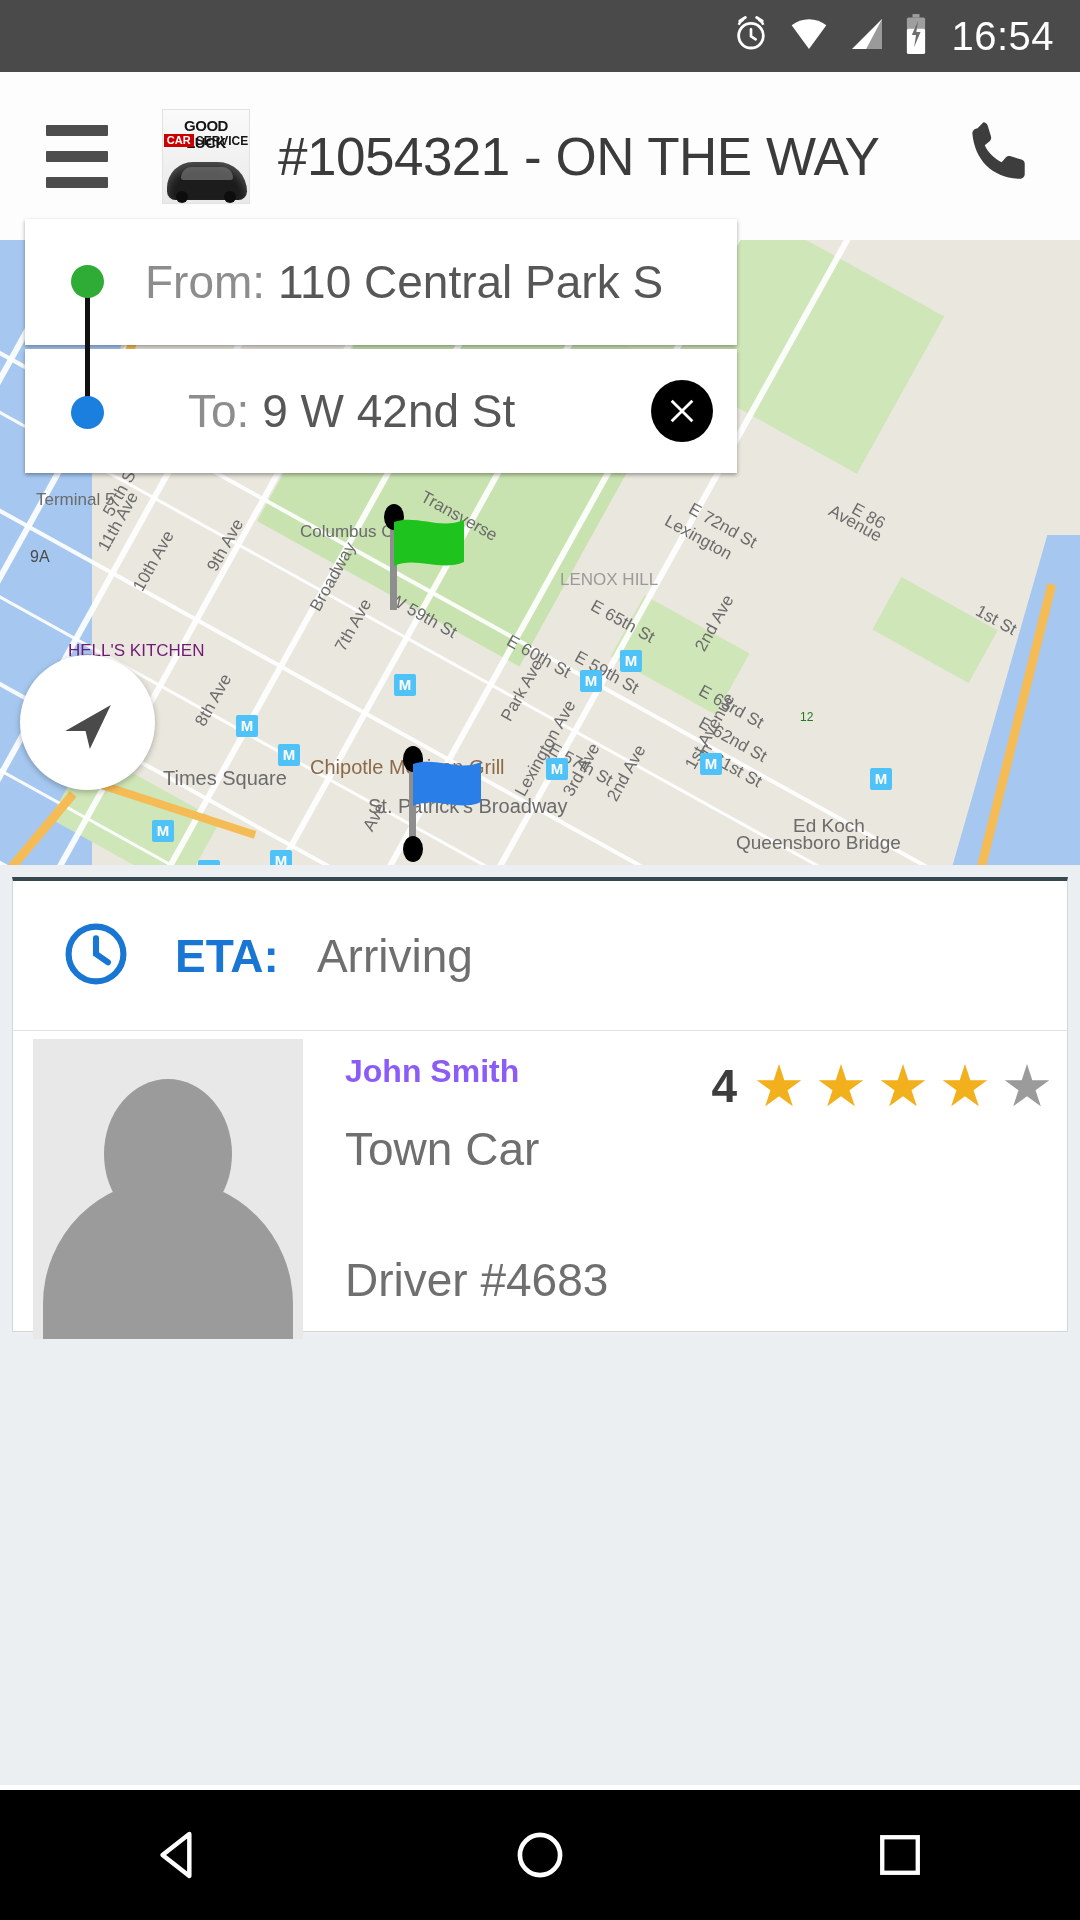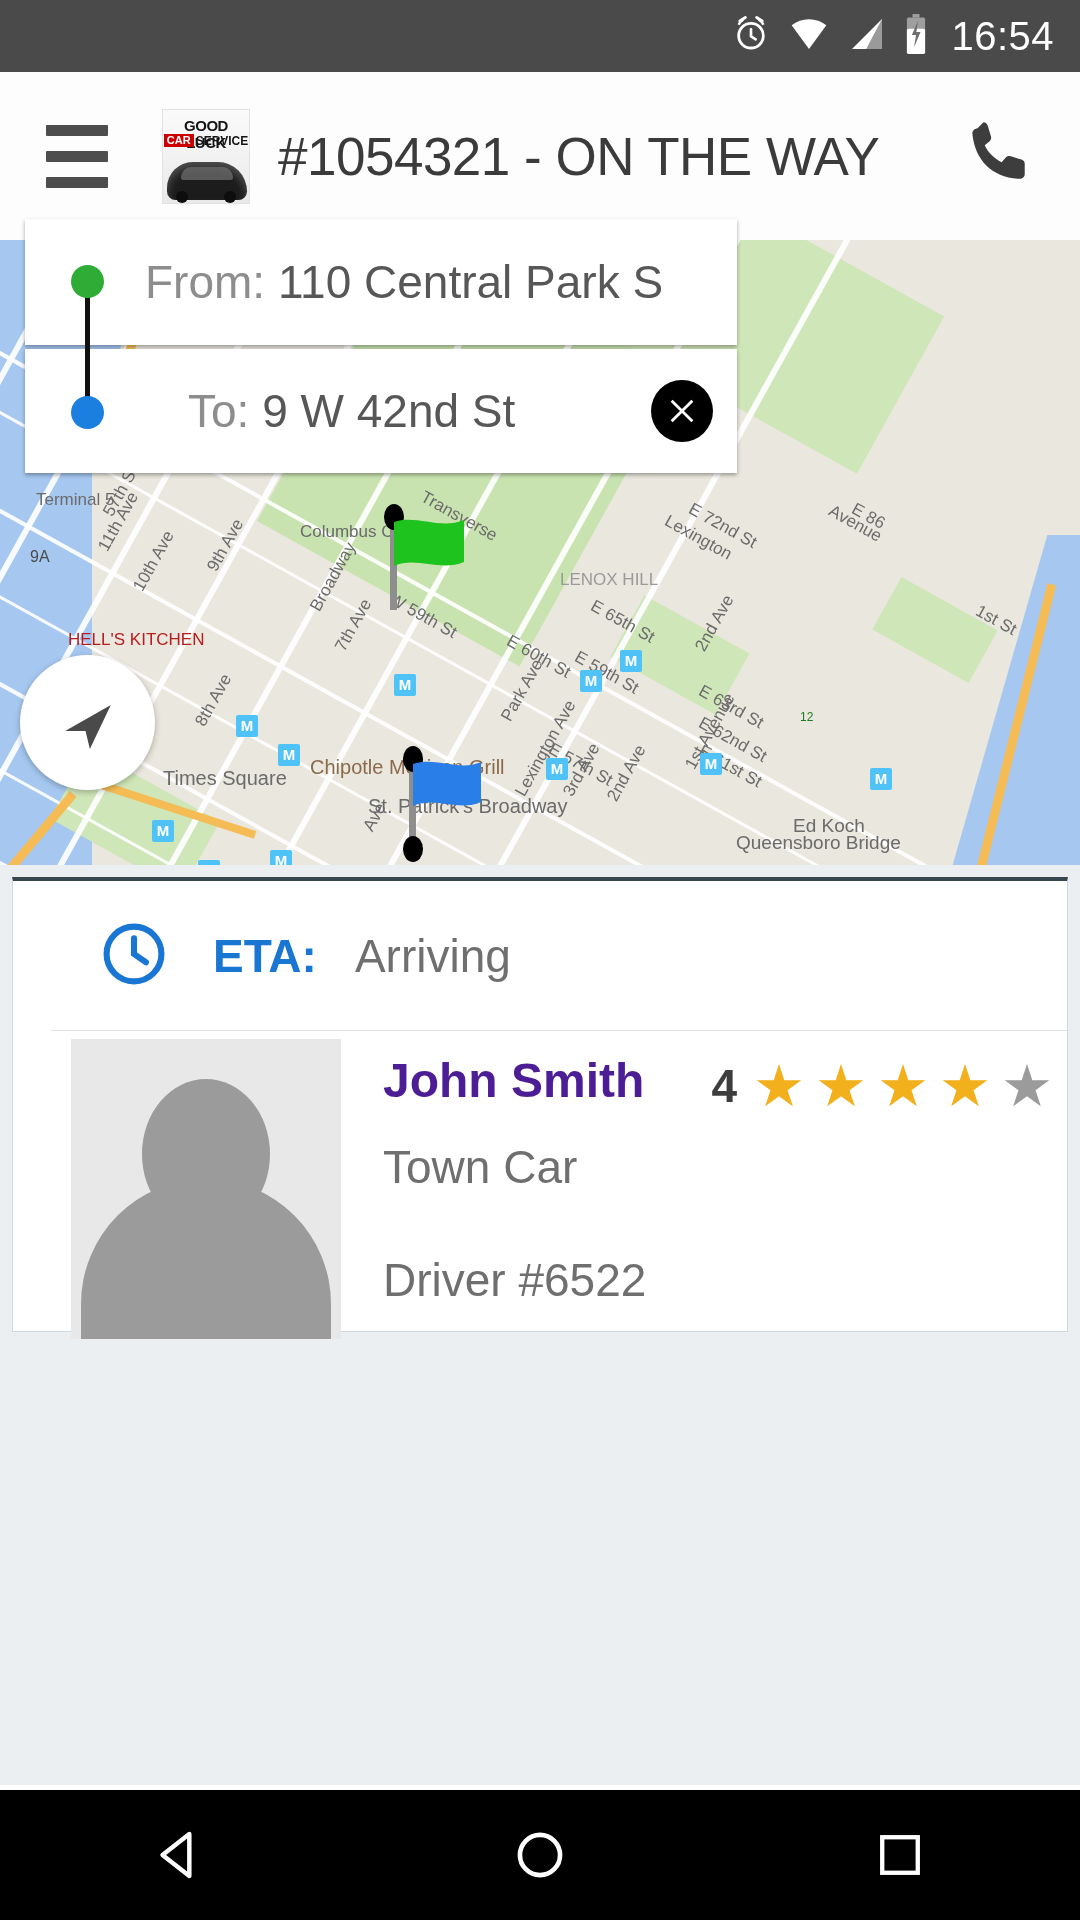--- a/index.html
+++ b/index.html
@@ -146,42 +146,41 @@
 
   
   .bottom{
     position:absolute; left:0; top:865px; width:1080px; height:920px;
     background:#eceff1;
   }
   .info-card{
     position:absolute; left:12px; top:12px; width:1056px;
     background:#ffffff; border:1px solid #cfd8dc;
     border-top:4px solid #37474f;
-    padding-left:38px;
   }
   .eta-row{ height:150px; display:flex; align-items:center; padding-left:48px;
     border-bottom:1px solid #dfe3e5; }
   .eta-label{ font-size:46px; font-weight:bold; color:#1976d2; margin-left:44px; }
   .eta-value{ font-size:46px; color:#6f6f6f; margin-left:38px; }
 
   .driver-row{ display:flex; height:300px; }
   .avatar{
     width:270px; height:300px; background:#e8e8e8; position:relative; overflow:hidden;
     margin:8px 0 0 20px; flex:none;
   }
   .avatar .head{
     position:absolute; left:50%; top:40px; transform:translateX(-50%);
     width:128px; height:150px; border-radius:50%; background:#9b9b9b;
   }
   .avatar .body{
     position:absolute; left:50%; bottom:-40px; transform:translateX(-50%);
     width:250px; height:200px; border-radius:125px 125px 0 0; background:#9b9b9b;
   }
   .driver-info{ flex:1; position:relative; padding:22px 0 0 42px; }
-  .driver-name{ font-size:48px; font-weight:bold; color:#4c1d95; }
+  .driver-name{ font-size:32px; font-weight:bold; color:#8b5cf6; }
   .car-type{ font-size:46px; color:#6f6f6f; margin-top:32px; }
   .driver-id{ font-size:46px; color:#6f6f6f; position:absolute; bottom:24px; left:42px; }
   .rating{
     position:absolute; right:14px; top:26px; display:flex; align-items:center; gap:10px;
   }
   .rating-num{ font-size:46px; color:#3d3d3d; font-weight:bold; margin-right:6px; }
   .star{ font-size:58px; line-height:58px; }
   .star.on{ color:#f1b01c; }
   .star.off{ color:#9b9b9b; }
 
@@ -285,21 +284,21 @@
 
   <div class="hwy" style="left:140px;top:-20px;width:9px;height:160px;transform:rotate(16deg);"></div>
   <div class="hwy" style="left:30px;top:540px;width:9px;height:120px;transform:rotate(40deg);"></div>
   <div class="hwy" style="left:60px;top:560px;width:200px;height:8px;transform:rotate(18deg);"></div>
   <div class="hwy" style="right:60px;top:340px;width:9px;height:300px;transform:rotate(14deg);"></div>
 
   <div class="maplabel" style="left:352px;top:2px;">of Natural History</div>
   <div class="maplabel" style="left:36px;top:250px;">Terminal 5</div>
   <div class="maplabel" style="left:300px;top:282px;">Columbus Cen</div>
   <div class="maplabel" style="left:560px;top:330px;color:#9a9a9a;">LENOX HILL</div>
-  <div class="maplabel" style="left:68px;top:390px;color:#b91c1c;">HELL'S KITCHEN</div>
+  <div class="maplabel" style="left:68px;top:401px;color:#701a75;">HELL'S KITCHEN</div>
   <div class="maplabel" style="left:163px;top:527px;font-size:20px;">Times Square</div>
   <div class="maplabel poi" style="left:310px;top:516px;font-size:20px;">Chipotle Mexican Grill</div>
   <div class="maplabel" style="left:368px;top:555px;font-size:20px;">St. Patrick's Broadway</div>
   <div class="maplabel" style="left:793px;top:575px;font-size:19px;">Ed Koch</div>
   <div class="maplabel" style="left:736px;top:592px;font-size:19px;">Queensboro Bridge</div>
   <div class="maplabel rot" style="left:108px;top:265px;">57th St</div>
   <div class="maplabel rot" style="left:103px;top:300px;">11th Ave</div>
   <div class="maplabel rot" style="left:138px;top:340px;">10th Ave</div>
   <div class="maplabel rot" style="left:212px;top:320px;">9th Ave</div>
   <div class="maplabel rot" style="left:200px;top:475px;">8th Ave</div>
@@ -403,21 +402,21 @@
     </div>
 
     <div class="driver-row">
       <div class="avatar">
         <div class="head"></div>
         <div class="body"></div>
       </div>
       <div class="driver-info">
         <div class="driver-name">John Smith</div>
         <div class="car-type">Town Car</div>
-        <div class="driver-id">Driver #6522</div>
+        <div class="driver-id">Driver #4683</div>
         <div class="rating">
           <span class="rating-num">4</span>
           <span class="star on">★</span>
           <span class="star on">★</span>
           <span class="star on">★</span>
           <span class="star on">★</span>
           <span class="star off">★</span>
         </div>
       </div>
     </div>

